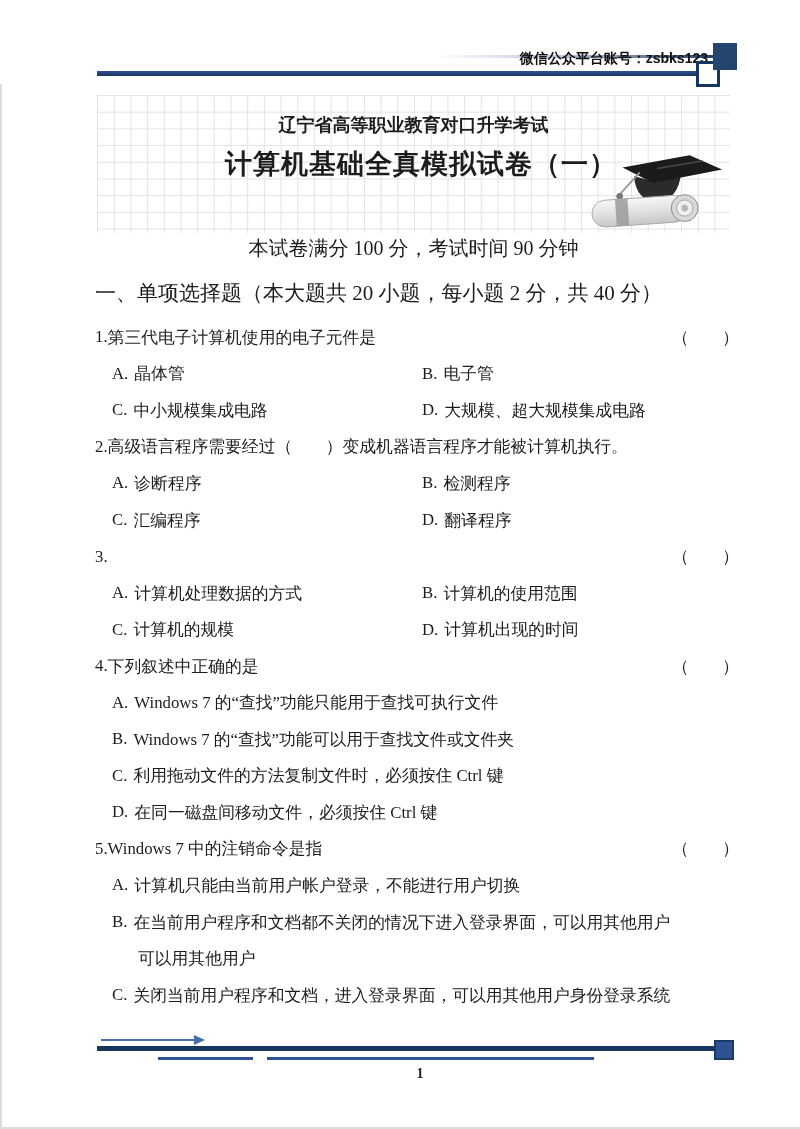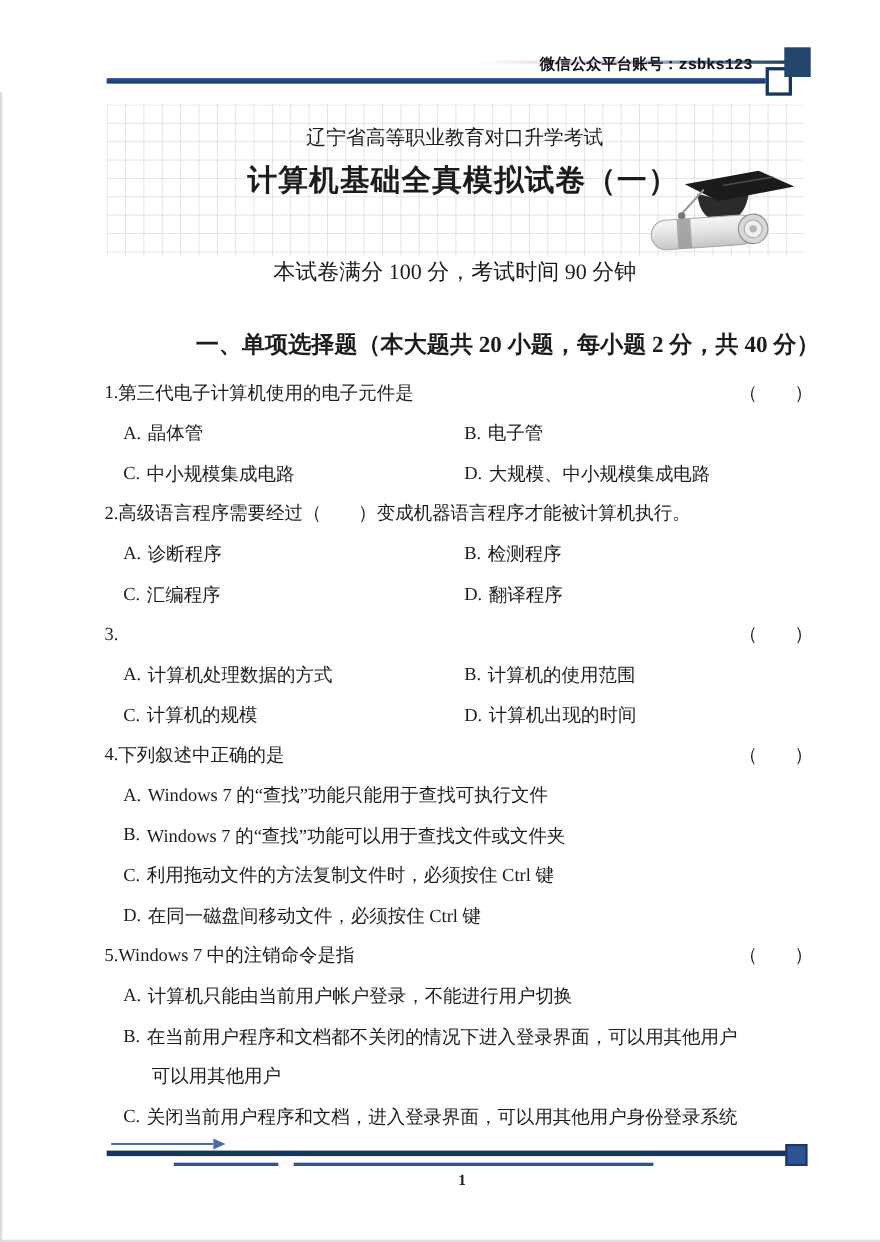--- a/index.html
+++ b/index.html
@@ -14,22 +14,22 @@
   .page-edge-left   { position: absolute; left: 0; top: 84px; bottom: 0; width: 2px; background: #dcdcdc; }
   .page-edge-bottom { position: absolute; left: 0; right: 0; bottom: 0; height: 2px; background: #dcdcdc; }
 
   
   .top-banner { position: relative; height: 95px; }
   .grad-line {
     position: absolute; left: 435px; top: 55px; width: 288px; height: 3px;
     background: linear-gradient(to right, rgba(255,255,255,0), #b9c6dc 45%, #17365d);
   }
   .account {
-    position: absolute; top: 50px; right: 116px;
-    font-family: Liberation Mono, monospace;
+    position: absolute; top: 50px; right: 92px;
+    font-family: Liberation Sans, sans-serif;
     font-weight: bold; font-size: 14px; color: #111;
   }
   .navy-bar {
     position: absolute; left: 97px; top: 71px; width: 616px; height: 5px;
     background: linear-gradient(to bottom, #2e5395, #17365d); z-index: 1;
   }
   .sq-outline {
     position: absolute; left: 696px; top: 61px; width: 24px; height: 26px;
     background: #ffffff; border: 3px solid #17365d; z-index: 2;
   }
@@ -40,30 +40,30 @@
 
   
   .title-block {
     position: relative; margin-left: 97px; width: 633px; height: 138px;
     background-image:
       linear-gradient(to right,  #e3e3e3 1px, transparent 1px),
       linear-gradient(to bottom, #e3e3e3 1px, transparent 1px);
     background-size: 16.7px 16.7px;
     text-align: center; padding-top: 14px;
   }
-  .exam-name   { font-size: 18px; font-weight: normal; height: 32px; line-height: 32px; }
+  .exam-name   { font-size: 18px; font-weight: bold; height: 32px; line-height: 32px; }
   .paper-title { font-size: 27px; font-weight: bold; height: 46px; line-height: 46px; letter-spacing: 1px; margin-left: 15px; }
   .paper-info  { font-size: 20px; height: 34px; line-height: 34px; margin-top: 44px; }
   .cap-icon { position: absolute; right: 6px; bottom: 0; width: 134px; height: 82px; }
 
   
   .content { margin-left: 95px; width: 650px; font-size: 16.8px; }
   .section-heading {
-    font-size: 21px; font-weight: bold;
-    margin: 64px 0 10px; height: 32px; line-height: 32px; text-align: right;
+    font-size: 21px; font-weight: normal;
+    margin: 44px 0 10px; height: 32px; line-height: 32px;
   }
   .line { height: 36.56px; display: flex; align-items: center; white-space: nowrap; }
   .q-line .spacer { flex: 1; min-width: 0; }
   .brackets { margin-right: 6px; }
   .opt-grid { display: grid; grid-template-columns: 310px 1fr; padding-left: 17px; }
   .opt-full { padding-left: 17px; }
   .opt-label { margin-right: 6px; }
   .opt-cont { padding-left: 43px; }
 
   
@@ -137,21 +137,21 @@
     <div class="line">
         <span class="opt-label">B.</span>
         <span>电子管</span>
       </div>
     <div class="line">
         <span class="opt-label">C.</span>
         <span>中小规模集成电路</span>
       </div>
     <div class="line">
         <span class="opt-label">D.</span>
-        <span>大规模、中小规模集成电路</span>
+        <span>大规模、超大规模集成电路</span>
       </div>
   </div>
 
   <div class="line q-line">
     <span>2.</span>
       <span>高级语言程序需要经过（　　）变成机器语言程序才能被计算机执行。</span>
   </div>
   <div class="opt-grid">
     <div class="line">
         <span class="opt-label">A.</span>

